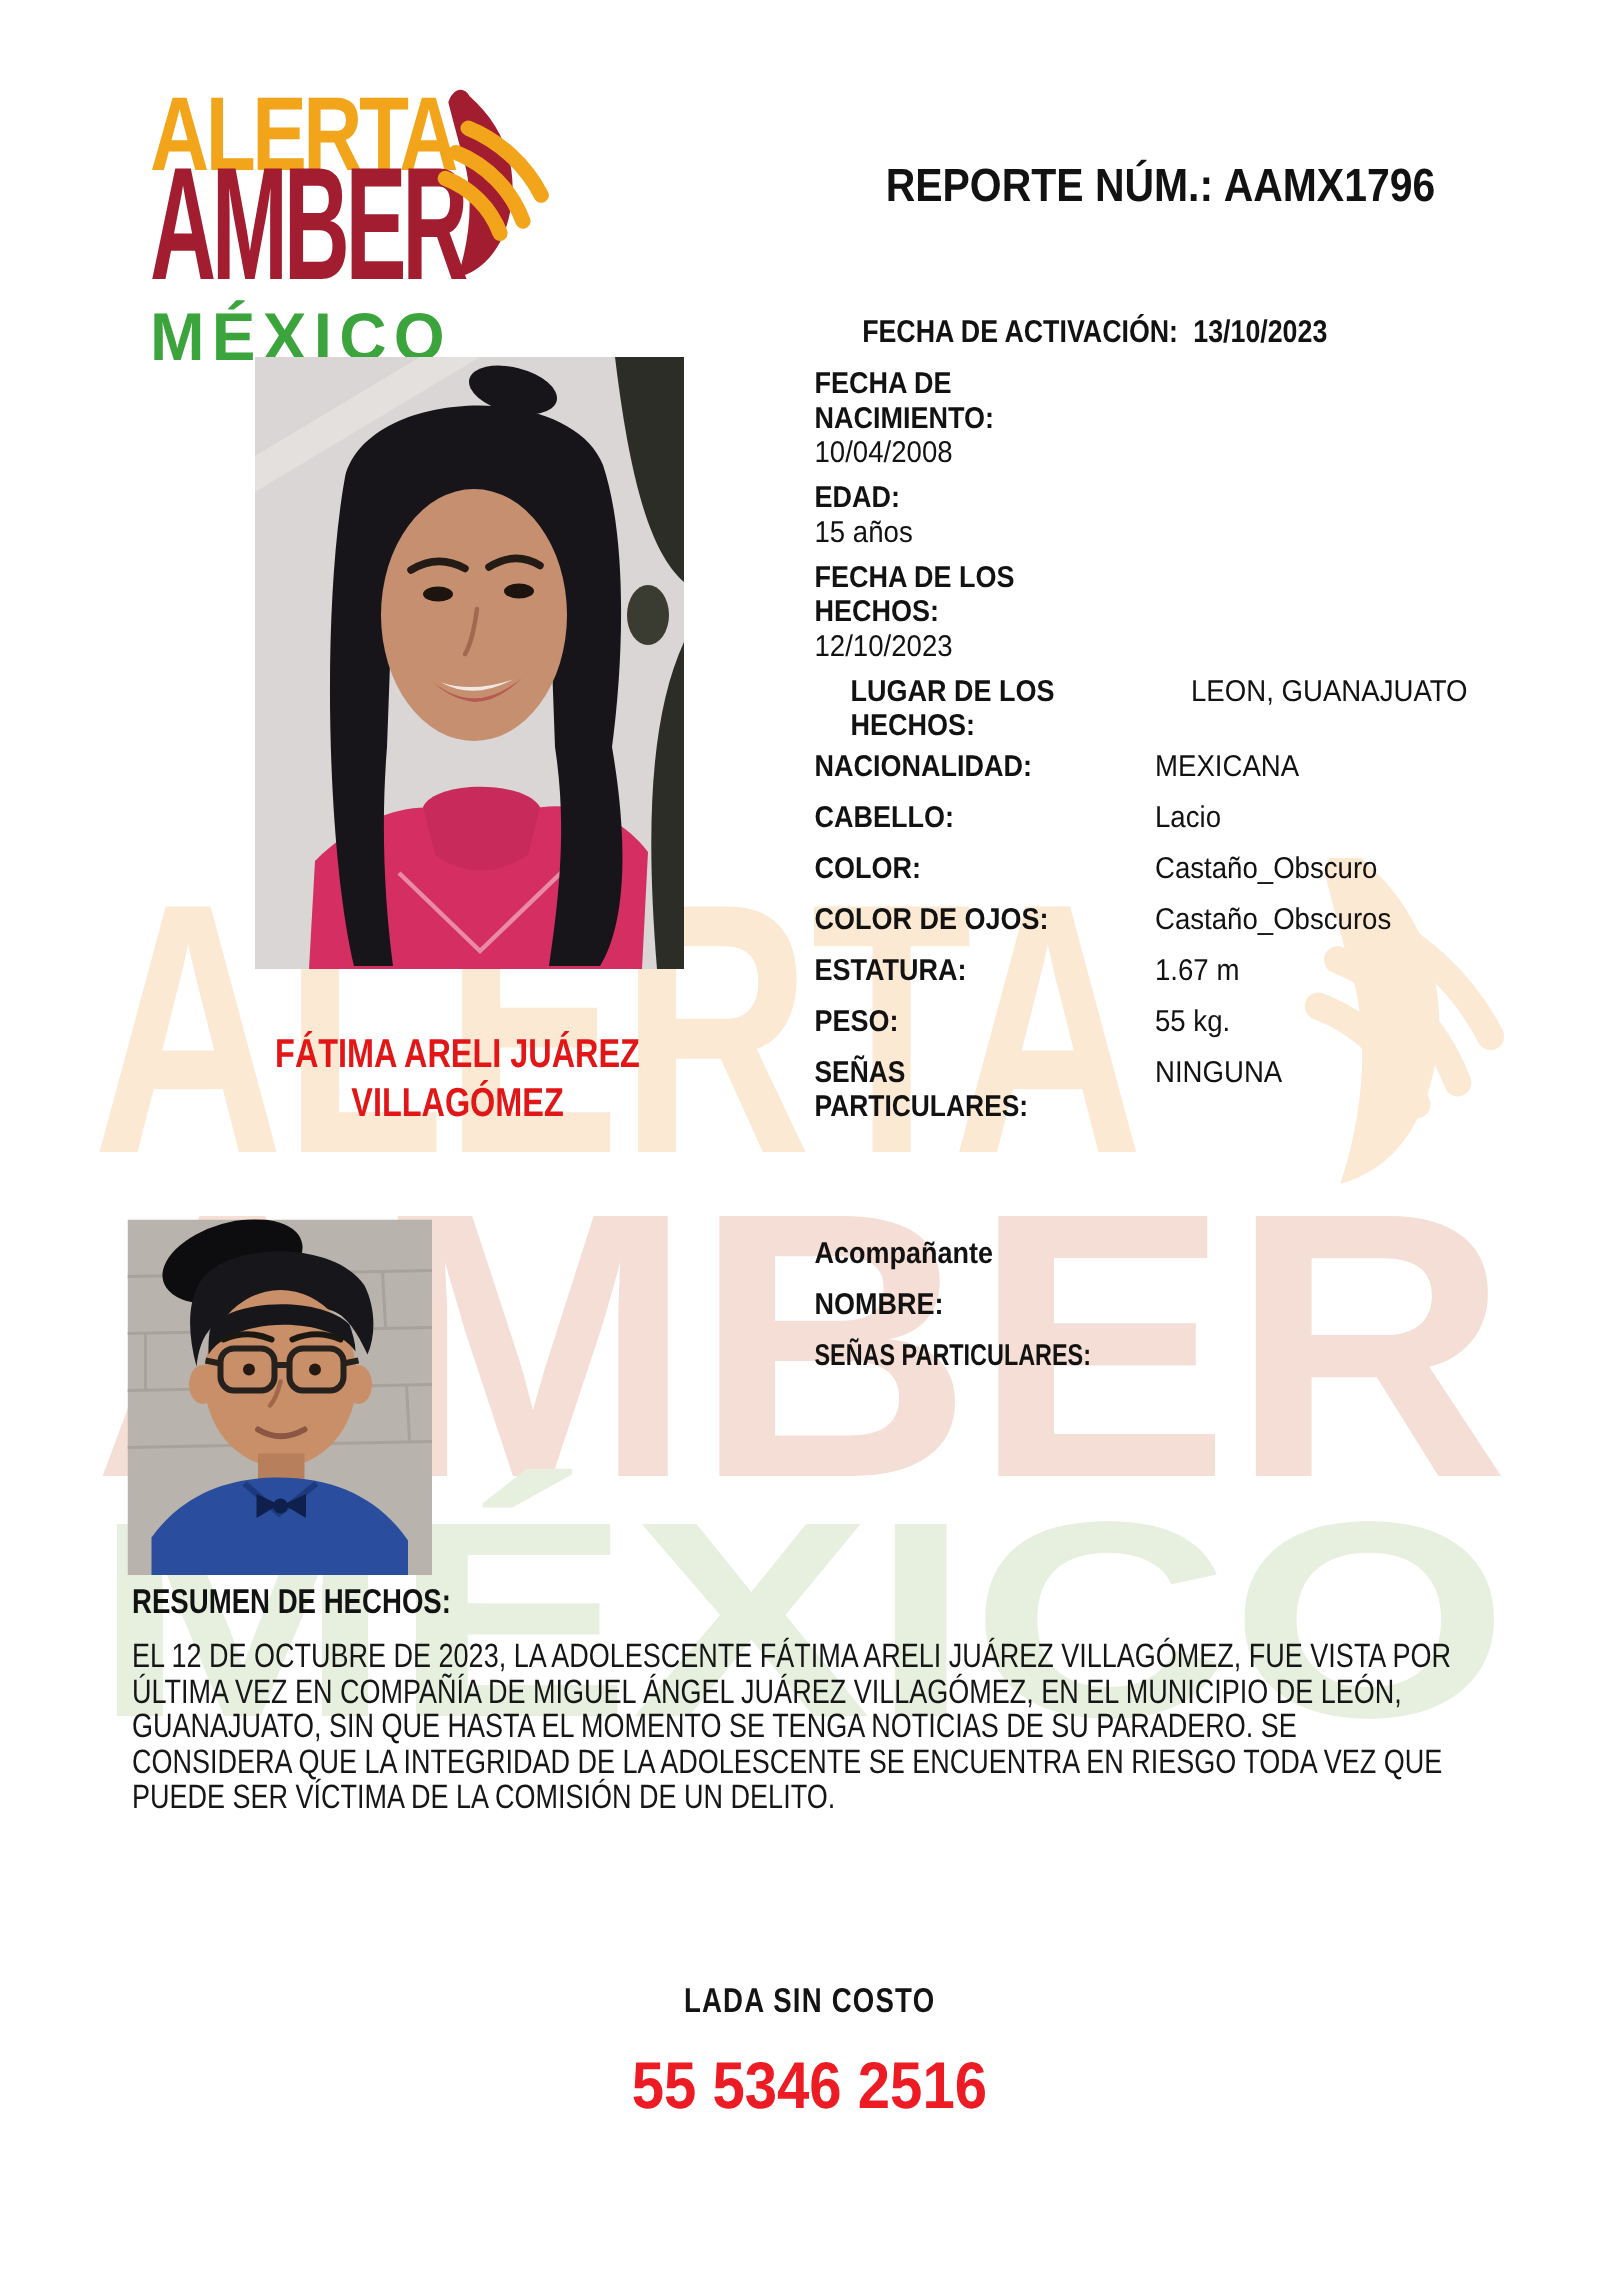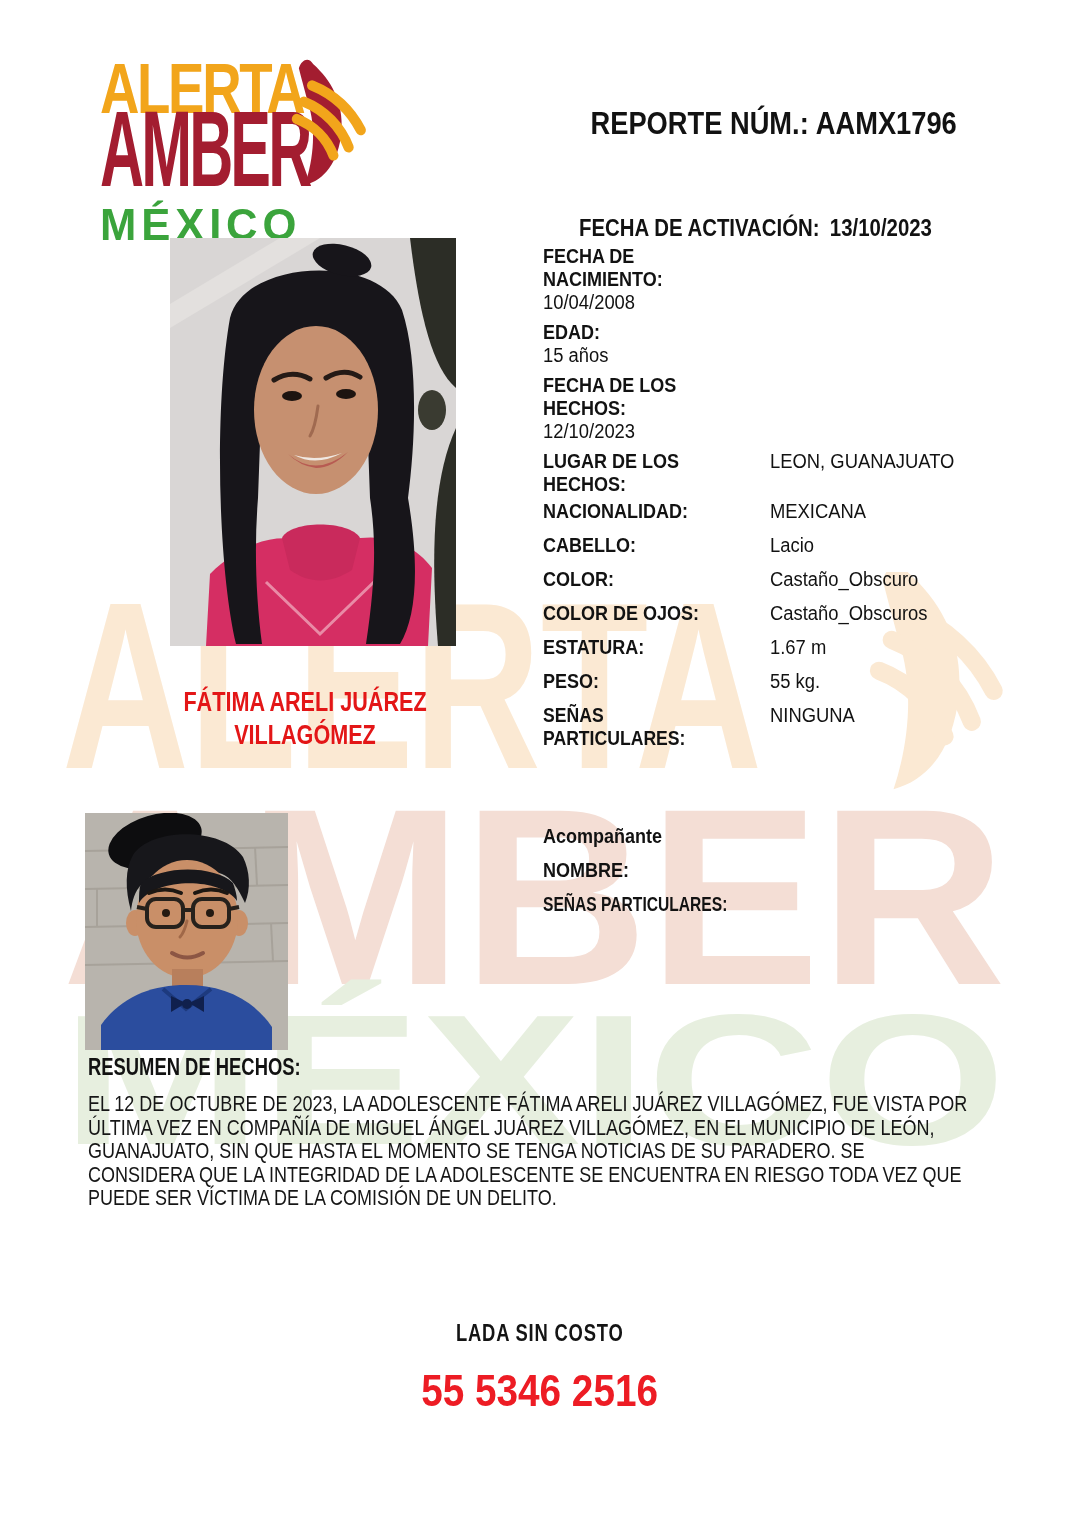--- a/index.html
+++ b/index.html
@@ -27,42 +27,42 @@
   .logo { position:absolute; left:100px; top:60px; width:280px; height:180px; z-index:2; }
   .logo-alerta { position:absolute; left:0; top:-6px;  font-size:70px;  font-weight:bold; letter-spacing:-3px; color:#F2A51B; line-height:1; }
   .logo-amber  { position:absolute; left:0; top:36px;  font-size:107px; font-weight:bold; letter-spacing:-5px; color:#A31D30; line-height:1; }
   .logo-mexico { position:absolute; left:0; top:142px; font-size:45px;  font-weight:bold; letter-spacing:5px;  color:#3BA43C; line-height:1; }
   .logo-swoosh { position:absolute; left:146px; top:-4px; }
 
   
   .header { position:absolute; left:545px; top:70px; z-index:2; white-space:nowrap; }
   .header-line1 { font-size:31px; font-weight:bold; }
   .header-line1 .gap { display:inline-block; width:8px; }
-  .header-line2 { margin-top:8px; font-size:24px; font-weight:bold; }
+  .header-line2 { margin-top:8px; font-size:21px; font-weight:bold; }
   .header-line2 .gap { display:inline-block; width:12px; }
 
   
   .photo-girl { position:absolute; left:170px; top:238px; width:286px; height:408px; z-index:2; }
   .photo-boy  { position:absolute; left:85px;  top:813px; width:203px; height:237px; z-index:2; }
 
   
   .person-name {
     position:absolute; left:105px; top:686px; width:400px; z-index:2;
     text-align:center; font-size:27px; font-weight:bold; line-height:33px; color:#E31617;
   }
   .person-name span { white-space:pre-line; }
 
   
   .info { position:absolute; left:543px; top:245px; width:490px; z-index:2; }
   .info-row { display:flex; align-items:flex-start; }
   .info-label { width:227px; flex:none; font-weight:bold; font-size:20px; line-height:23px; }
   .info-label span { white-space:pre-line; }
   .info-value { font-size:20px; line-height:23px; }
   .mb7  { margin-bottom:7px;flex-direction:column; }
-  .mb4  { margin-bottom:4px; }
+  .mb4  { margin-bottom:4px;margin-left:24px; }
   .mb11 { margin-bottom:11px; }
 
   
   .companion { position:absolute; left:543px; top:826px; width:490px; z-index:2; font-size:20px; line-height:20px; }
   .companion .mb14 { margin-bottom:14px; }
   .companion .mb12 { margin-bottom:12px; }
 
   
   .summary { position:absolute; left:88px; top:1056px; width:990px; z-index:2; }
   .summary-title { font-size:23px; font-weight:bold; line-height:23px; }

